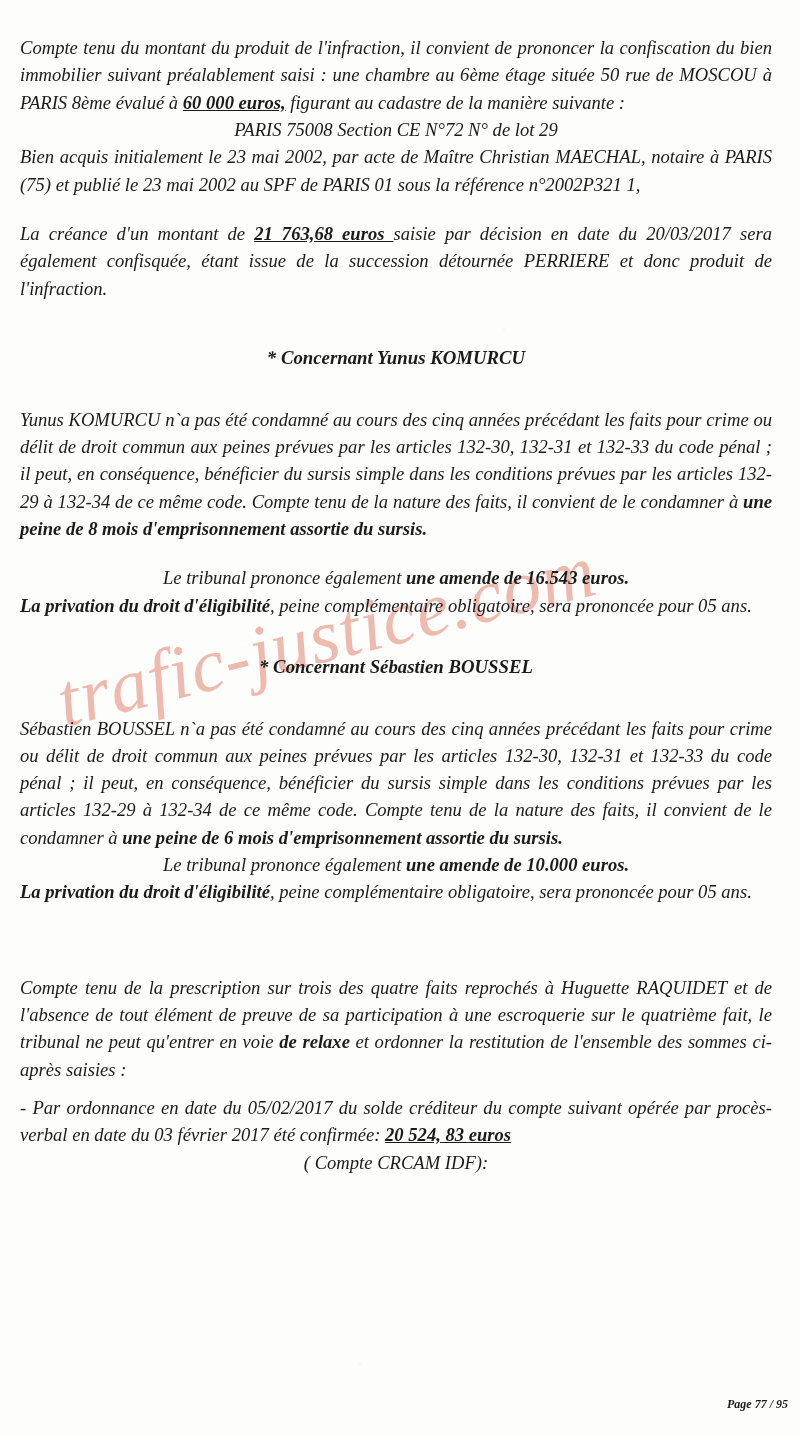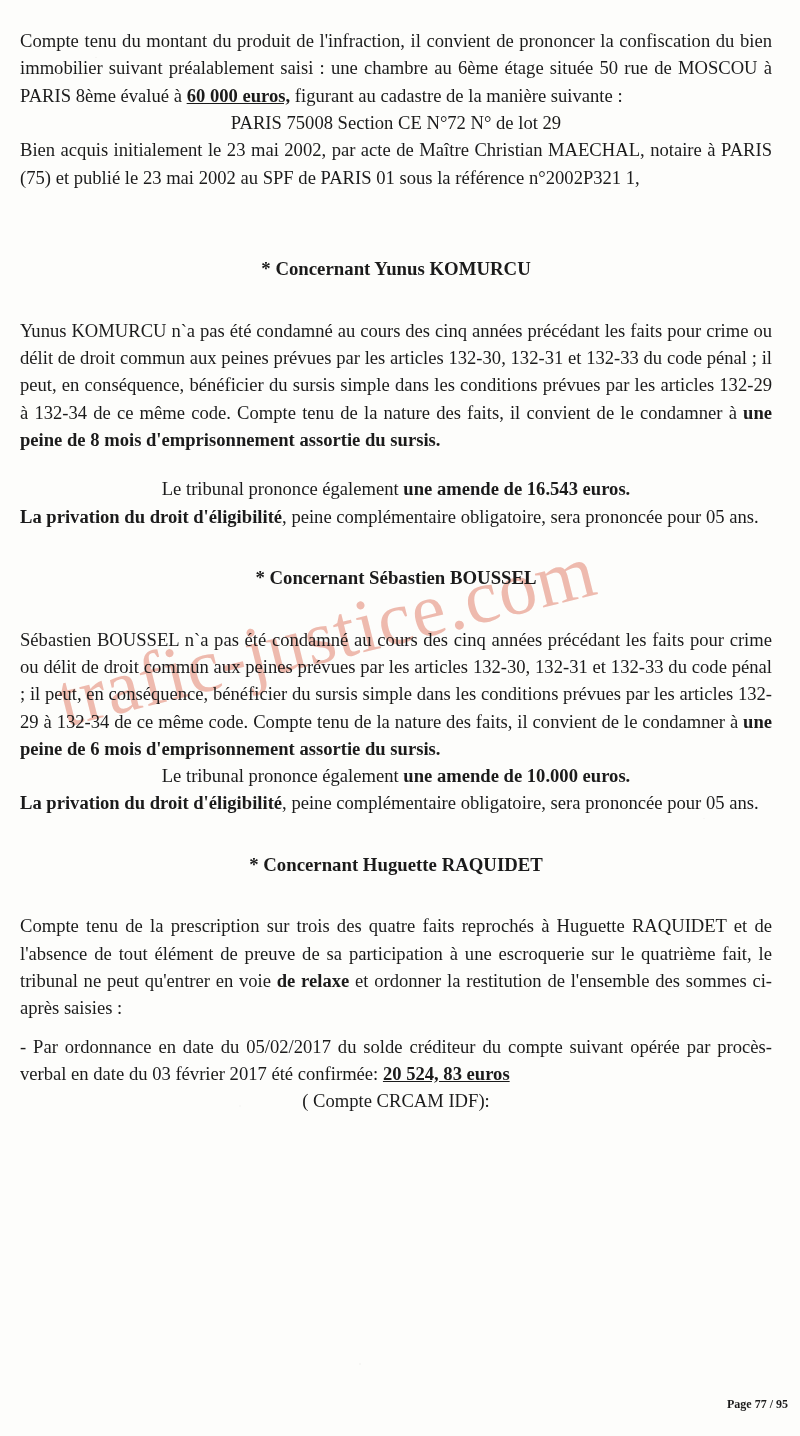--- a/index.html
+++ b/index.html
@@ -10,21 +10,22 @@
   body {
     font-family: "Liberation Serif", serif;
   }
   .page {
     position: relative;
     width: 800px;
     height: 1436px;
     background: #fdfdfb;
     overflow: hidden;
     box-sizing: border-box;
-    padding: 27px 28px 20px 20px;
+    padding: 34px 28px 20px 20px;
+    font-style: italic;
   }
   
   .grain {
     position: absolute;
     inset: 0;
     pointer-events: none;
     background:
       radial-gradient(circle at 12% 4%, rgba(0,0,0,0.035) 0 1px, transparent 1px),
       radial-gradient(circle at 63% 23%, rgba(0,0,0,0.03) 0 1px, transparent 1px),
       radial-gradient(circle at 88% 57%, rgba(0,0,0,0.03) 0 1px, transparent 1px),
@@ -102,20 +103,23 @@
       <span>Compte tenu du montant du produit de l'infraction, il convient de prononcer la confiscation du  bien immobilier suivant préalablement saisi : une chambre au 6ème étage située  50 rue de MOSCOU à  PARIS 8ème  évalué à </span><span class="u-b">60 000 euros,</span><span> figurant au cadastre de la manière suivante :</span>
     </p>
 
     <p class="para nojust">PARIS 75008 Section CE N°72 N° de lot 29</p>
 
     <p class="para">Bien acquis initialement le 23 mai 2002, par acte de Maître Christian MAECHAL, notaire à PARIS (75) et publié le 23 mai 2002 au SPF de PARIS 01 sous la référence n°2002P321 1,</p>
 
 
     <div class="gap-m"></div>
 
+    <p class="para">
+      <span>La créance d'un montant de </span><span class="u-b">21 763,68 euros </span><span> saisie par décision en date du 20/03/2017 sera également confisquée, étant issue de la succession détournée PERRIERE et donc produit de l'infraction.</span>
+    </p>
 
     <div class="gap-xl"></div>
 
     <p class="heading">* Concernant Yunus KOMURCU</p>
 
     <div class="gap-l"></div>
 
     <p class="para">
       <span>Yunus KOMURCU n`a pas été condamné au cours des cinq années précédant les faits pour crime ou délit de droit commun aux peines prévues par les articles 132-30, 132-31 et 132-33 du code pénal ; il peut, en conséquence, bénéficier du sursis simple dans les conditions prévues par les articles 132-29 à 132-34 de ce même code.  Compte tenu de la nature des faits, il convient de le condamner à </span><span class="b">une peine de 8 mois d'emprisonnement assortie du sursis.</span>
     </p>
@@ -143,21 +147,20 @@
     <p class="para nojust">
       <span>Le tribunal prononce également </span><span class="b">une amende de 10.000 euros.</span>
     </p>
 
     <p class="para">
       <span class="b">La privation du droit d'éligibilité</span><span>, peine complémentaire obligatoire, sera prononcée pour 05 ans.</span>
     </p>
 
     <div class="gap-l"></div>
 
-    <p class="heading">* Concernant Huguette RAQUIDET</p>
 
     <div class="gap-l"></div>
 
     <p class="para">
       <span>Compte tenu de la prescription sur trois des quatre faits reprochés à Huguette RAQUIDET et de l'absence de tout élément de preuve de sa  participation à une escroquerie sur le quatrième fait, le tribunal ne peut qu'entrer en voie </span><span class="b">de relaxe</span><span> et ordonner la restitution de l'ensemble des sommes ci-après saisies :</span>
     </p>
 
     <div class="gap-s"></div>
 
     <p class="para">

